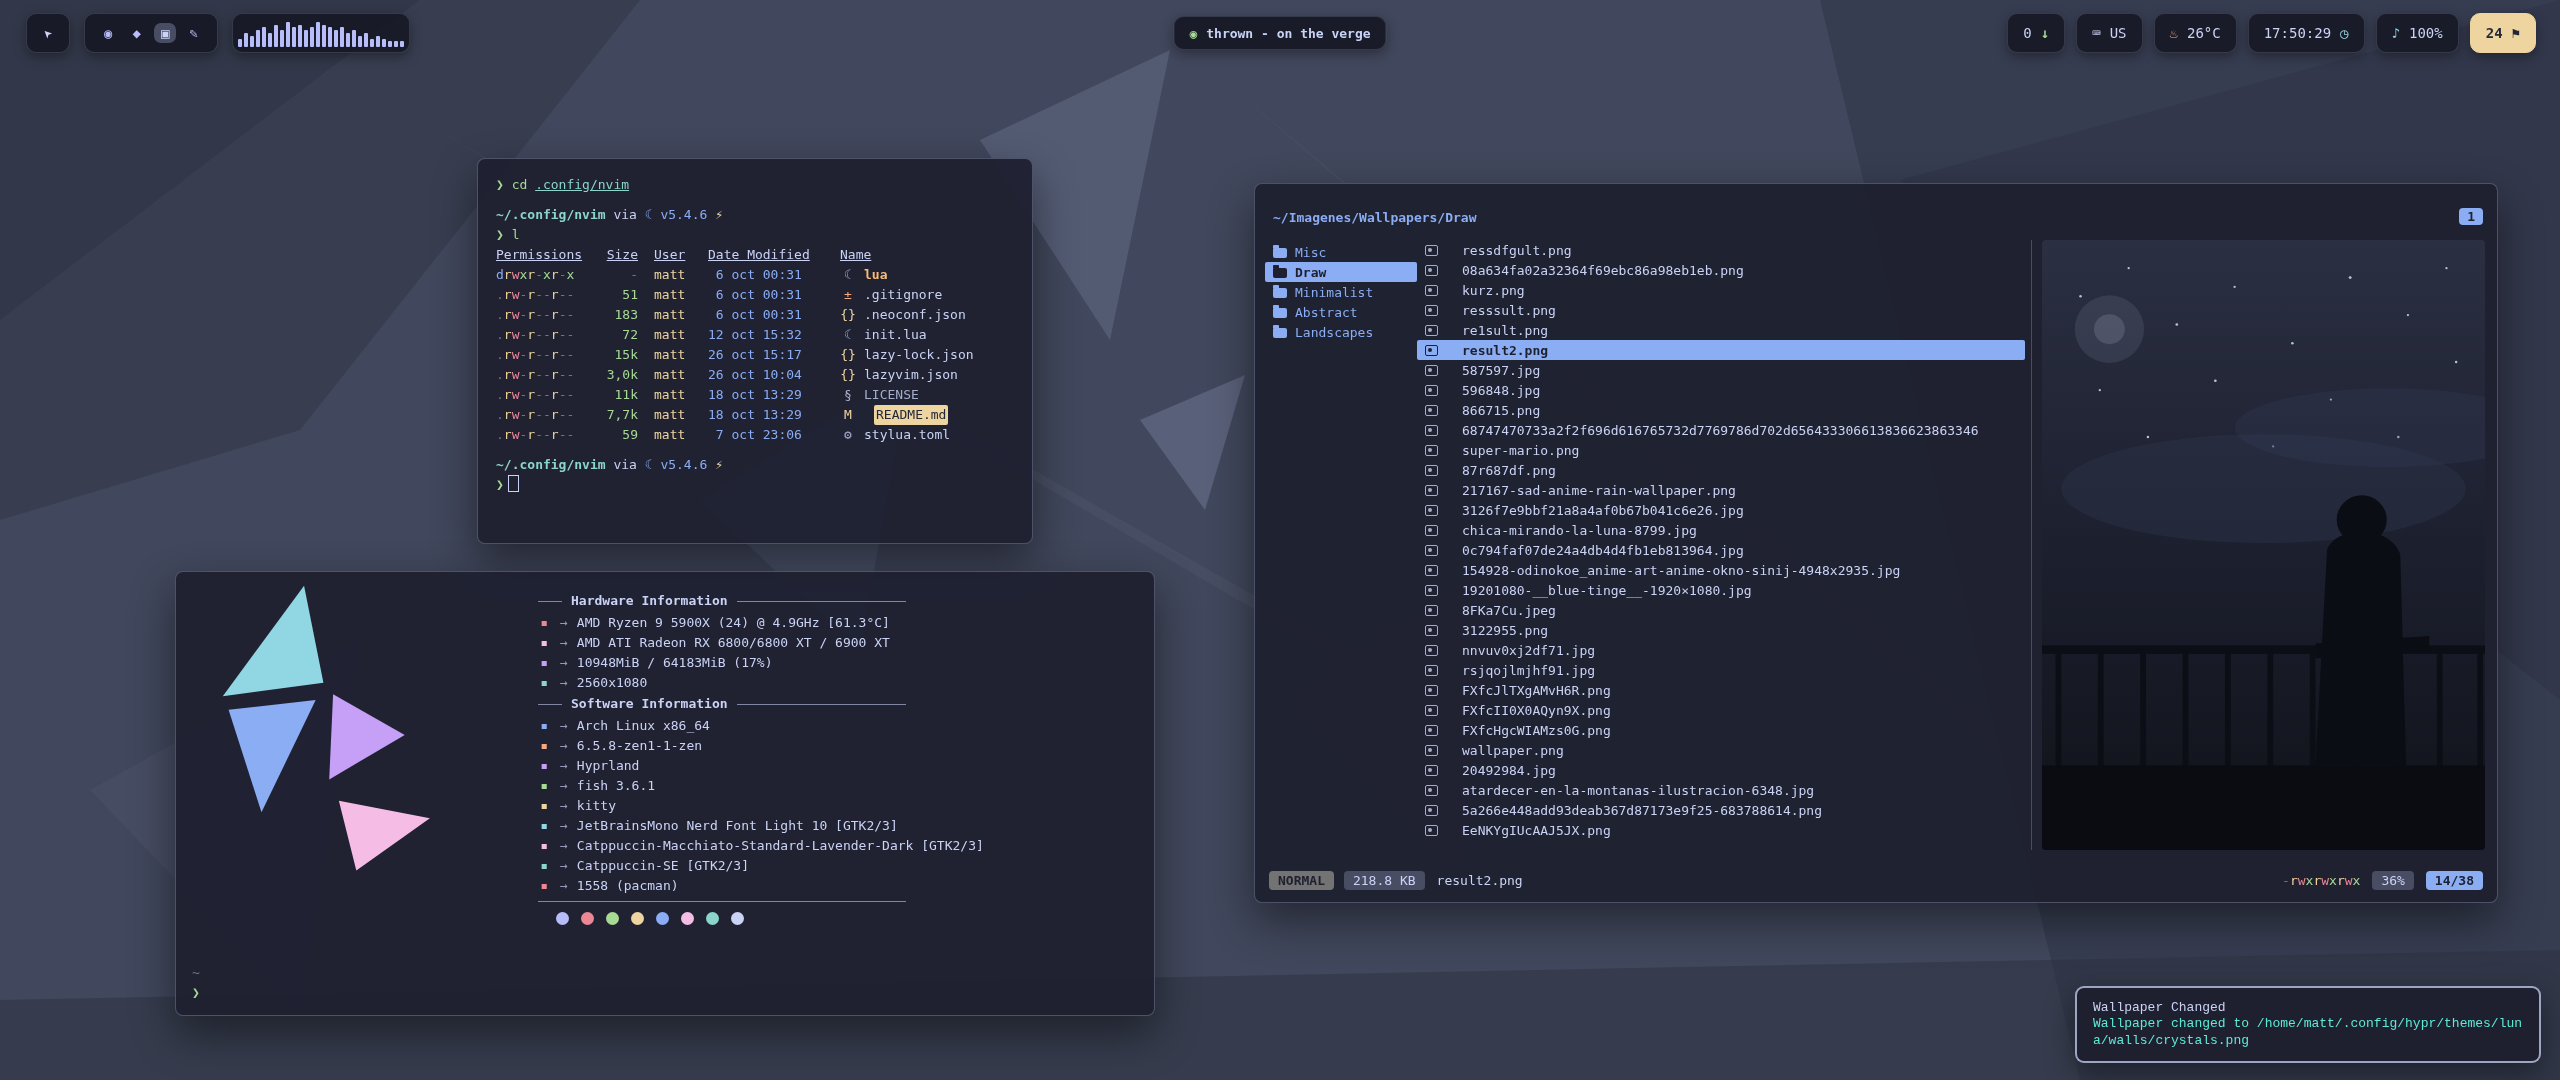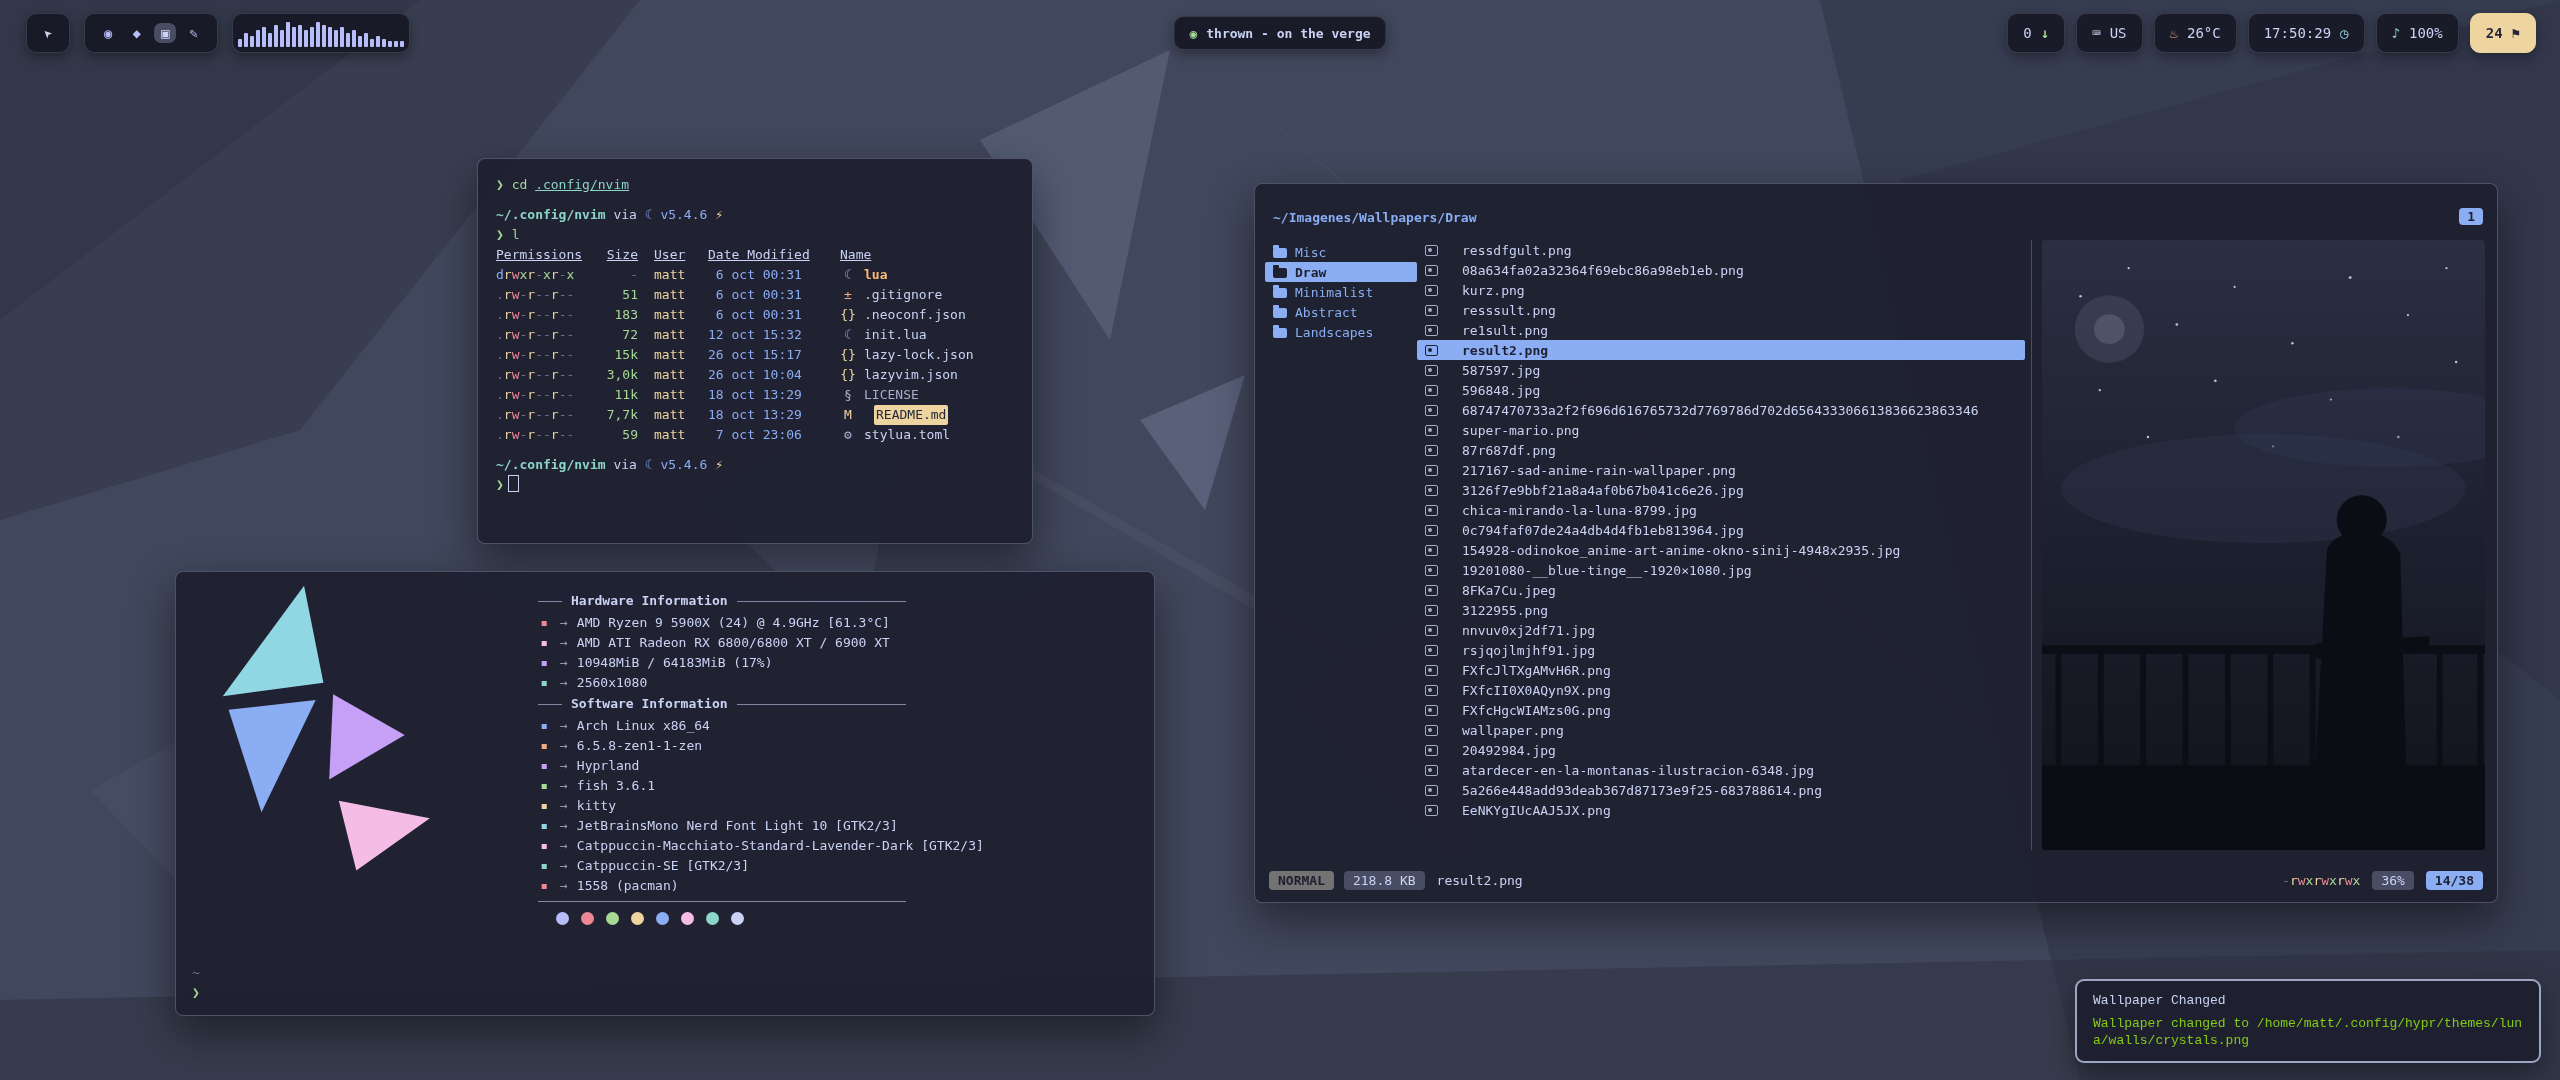--- a/index.html
+++ b/index.html
@@ -126,21 +126,21 @@
   .badge.pct{background:#494d64;color:#cad3f5;}
   .badge.pos{background:#8aadf4;color:#1e2030;font-weight:bold;}
 
   
   .notif{
     position:absolute;right:19px;bottom:17px;width:466px;box-sizing:border-box;
     background:rgba(30,32,48,.97);border:2px solid rgba(202,211,245,.75);
     border-radius:9px;padding:12px 16px;font-size:13px;box-shadow:0 10px 30px rgba(0,0,0,.4);font-family:Liberation Mono, monospace;
   }
   .notif-title{color:#cad3f5;}
-  .notif-body{color:#84cc16;margin-top:7px;line-height:17px;word-break:break-all;}
+  .notif-body{color:#5eead4;line-height:17px;word-break:break-all;}
 </style>
 </head>
 <body>
 
 <svg class="wallpaper" viewBox="0 0 2560 1080" preserveAspectRatio="none">
   <rect width="2560" height="1080" fill="#41475c"></rect>
   <polygon points="0,0 420,0 0,320" fill="#2b3040" opacity="0.85"></polygon>
   <polygon points="0,0 640,0 300,430 0,520" fill="#353a4c" opacity="0.7"></polygon>
   <polygon points="1820,0 2560,0 2560,1080 2080,1080" fill="#343a4e" opacity="0.75"></polygon>
   <polygon points="2560,0 2560,700 1900,180" fill="#2e3347" opacity="0.6"></polygon>
@@ -385,20 +385,21 @@
       </div>
     <div class="fm-filelist">
         <div class="fm-row"><span class="image-icon"></span><span class="fm-name">ressdfgult.png</span></div>
         <div class="fm-row"><span class="image-icon"></span><span class="fm-name">08a634fa02a32364f69ebc86a98eb1eb.png</span></div>
         <div class="fm-row"><span class="image-icon"></span><span class="fm-name">kurz.png</span></div>
         <div class="fm-row"><span class="image-icon"></span><span class="fm-name">resssult.png</span></div>
         <div class="fm-row"><span class="image-icon"></span><span class="fm-name">re1sult.png</span></div>
         <div class="fm-row sel"><span class="image-icon"></span><span class="fm-name">result2.png</span></div>
         <div class="fm-row"><span class="image-icon"></span><span class="fm-name">587597.jpg</span></div>
         <div class="fm-row"><span class="image-icon"></span><span class="fm-name">596848.jpg</span></div>
+        <div class="fm-row"><span class="image-icon"></span><span class="fm-name">866715.png</span></div>
         <div class="fm-row"><span class="image-icon"></span><span class="fm-name">68747470733a2f2f696d616765732d7769786d702d656433306613836623863346</span></div>
         <div class="fm-row"><span class="image-icon"></span><span class="fm-name">super-mario.png</span></div>
         <div class="fm-row"><span class="image-icon"></span><span class="fm-name">87r687df.png</span></div>
         <div class="fm-row"><span class="image-icon"></span><span class="fm-name">217167-sad-anime-rain-wallpaper.png</span></div>
         <div class="fm-row"><span class="image-icon"></span><span class="fm-name">3126f7e9bbf21a8a4af0b67b041c6e26.jpg</span></div>
         <div class="fm-row"><span class="image-icon"></span><span class="fm-name">chica-mirando-la-luna-8799.jpg</span></div>
         <div class="fm-row"><span class="image-icon"></span><span class="fm-name">0c794faf07de24a4db4d4fb1eb813964.jpg</span></div>
         <div class="fm-row"><span class="image-icon"></span><span class="fm-name">154928-odinokoe_anime-art-anime-okno-sinij-4948x2935.jpg</span></div>
         <div class="fm-row"><span class="image-icon"></span><span class="fm-name">19201080-__blue-tinge__-1920×1080.jpg</span></div>
         <div class="fm-row"><span class="image-icon"></span><span class="fm-name">8FKa7Cu.jpeg</span></div>

